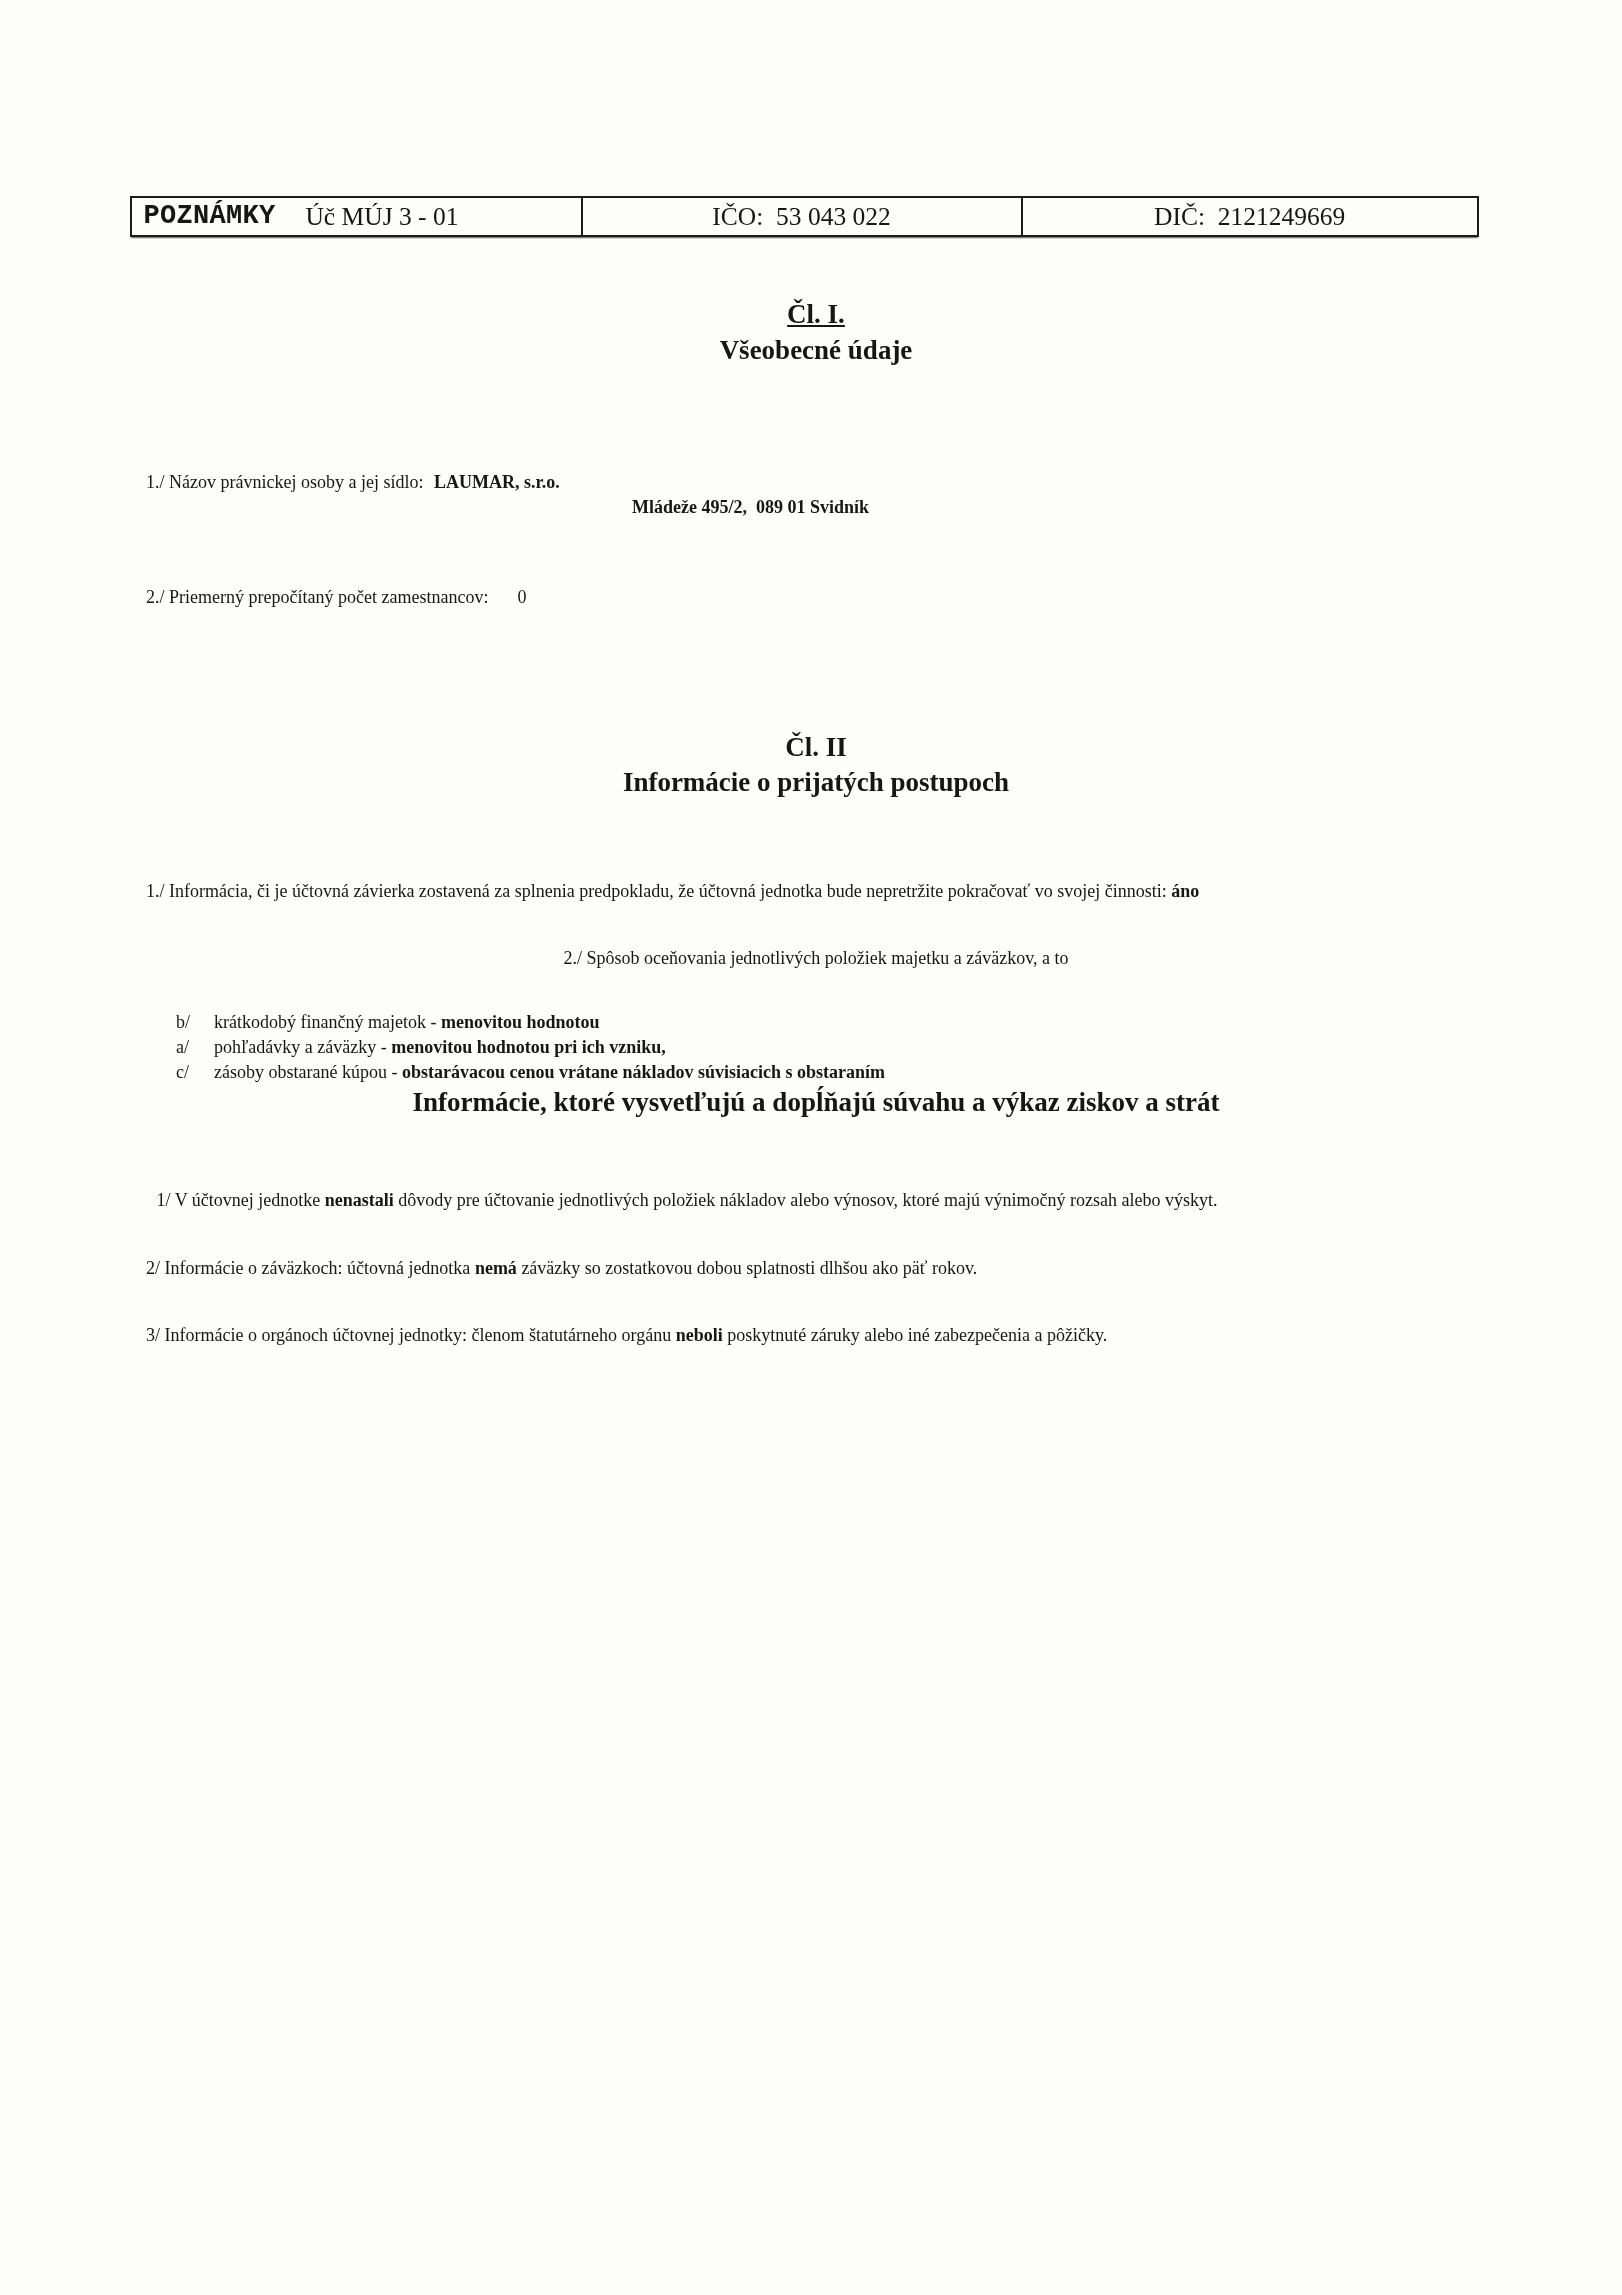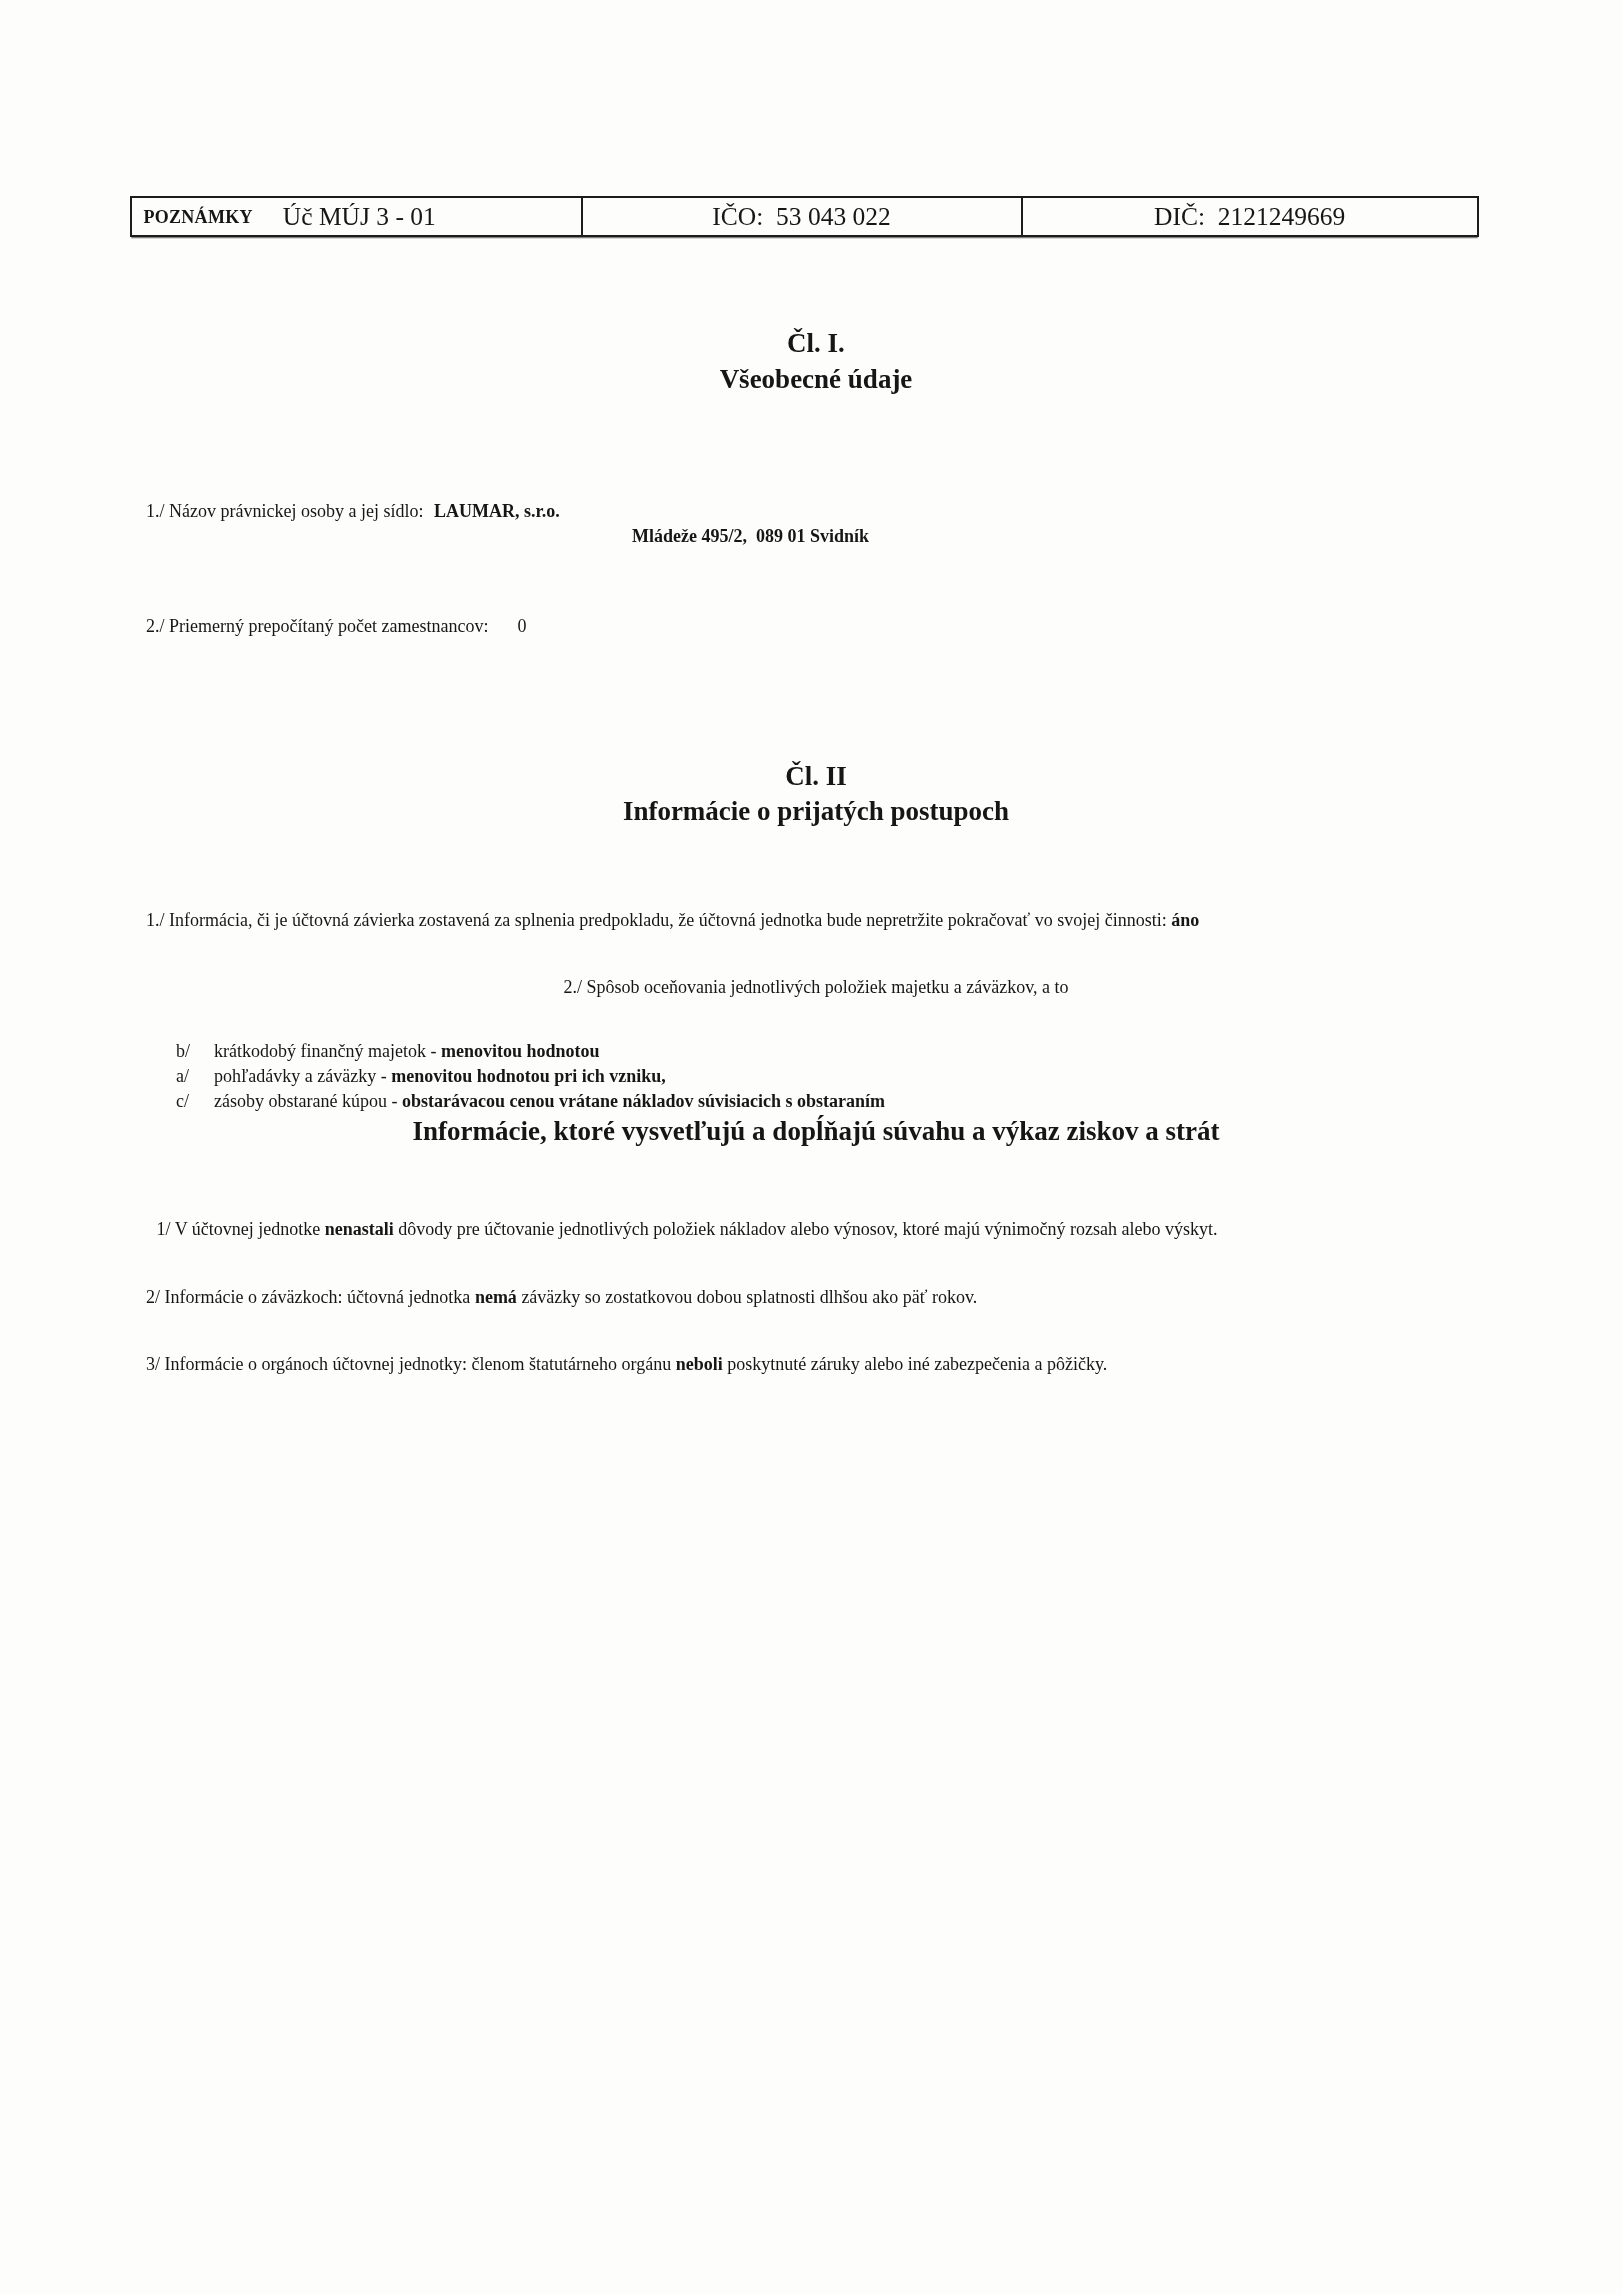--- a/index.html
+++ b/index.html
@@ -33,36 +33,36 @@
   .hdr-cell {
     display: flex;
     align-items: center;
     height: 37px;
     white-space: pre;
   }
   .hdr-cell + .hdr-cell { border-left: 2px solid #1c1c1c; }
   .cell-title { width: 449px; padding-left: 11.8px; }
   .cell-ico   { width: 440px; justify-content: center; }
   .cell-dic   { width: 456px; justify-content: center; text-align: center; }
-  .hdr-title  { font-weight: bold; font-size: 18px; letter-spacing: 0.3px; }
+  .hdr-title  { font-weight: bold; font-size: 27px; letter-spacing: 0.3px; font-family: Liberation Mono, monospace; }
   .hdr-code   { margin-left: 30px; }
 
   
   .article-heading {
     text-align: center;
     font-weight: bold;
     font-size: 27px;
     line-height: 1.32;
   }
 
   
   .bodytext { font-size: 18px; line-height: 1.38; }
   b { font-weight: bold; }
 
-  .mt-cl1       { margin-top: 89px; }
+  .mt-cl1       { margin-top: 60px; text-decoration: underline; }
   .mt-item1     { margin-top: 102px; }
   .addr-line    { margin-left: 486px; font-weight: bold; white-space: pre; }
   .mt-item2     { margin-top: 65px; }
   .emp-count    { margin-left: 29px; }
   .name-bold    { margin-left: 10.5px; }
 
   .mt-cl2       { margin-top: 120px; }
   .mt-cl2p1     { margin-top: 78px; padding-left: 29px; text-indent: -29px; width: 1341px; }
   .mt-cl2p2     { margin-top: 42px; text-align: center; }
   .mt-list      { margin-top: 39px; }

